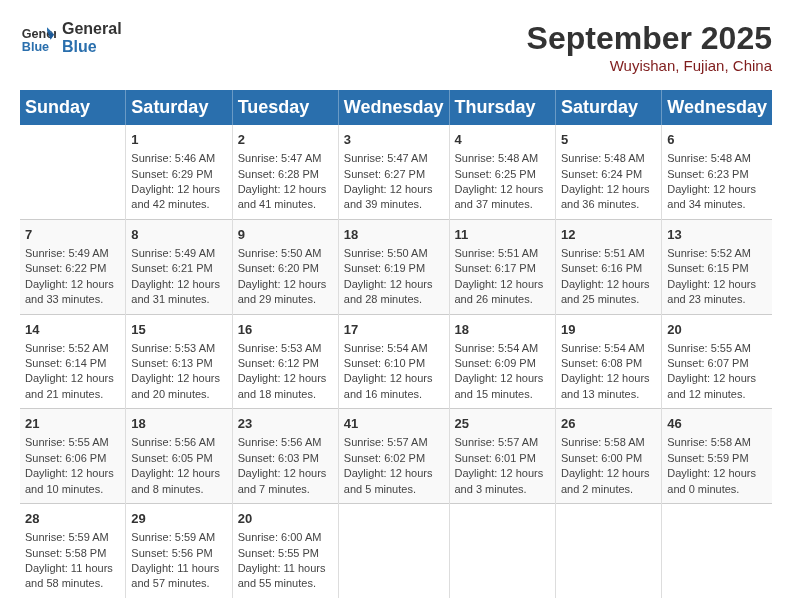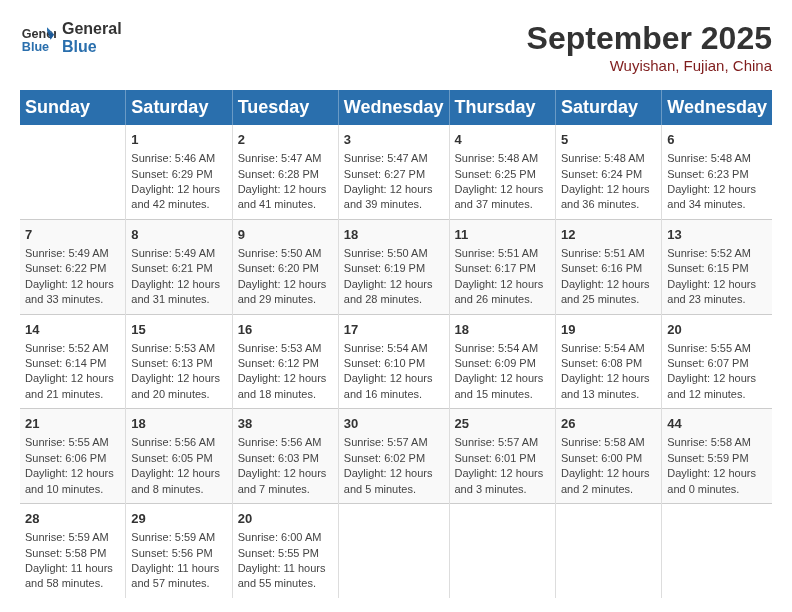--- a/index.html
+++ b/index.html
@@ -209,37 +209,37 @@
       <tr>
         <td>
           <span class="day-num">21</span>
           <div class="day-info">Sunrise: 5:55 AM<br>Sunset: 6:06 PM<br>Daylight: 12 hours<br>and 10 minutes.</div>
         </td>
         <td>
           <span class="day-num">18</span>
           <div class="day-info">Sunrise: 5:56 AM<br>Sunset: 6:05 PM<br>Daylight: 12 hours<br>and 8 minutes.</div>
         </td>
         <td>
-          <span class="day-num">38</span>
+          <span class="day-num">23</span>
           <div class="day-info">Sunrise: 5:56 AM<br>Sunset: 6:03 PM<br>Daylight: 12 hours<br>and 7 minutes.</div>
         </td>
         <td>
-          <span class="day-num">30</span>
+          <span class="day-num">41</span>
           <div class="day-info">Sunrise: 5:57 AM<br>Sunset: 6:02 PM<br>Daylight: 12 hours<br>and 5 minutes.</div>
         </td>
         <td>
           <span class="day-num">25</span>
           <div class="day-info">Sunrise: 5:57 AM<br>Sunset: 6:01 PM<br>Daylight: 12 hours<br>and 3 minutes.</div>
         </td>
         <td>
           <span class="day-num">26</span>
           <div class="day-info">Sunrise: 5:58 AM<br>Sunset: 6:00 PM<br>Daylight: 12 hours<br>and 2 minutes.</div>
         </td>
         <td>
-          <span class="day-num">44</span>
+          <span class="day-num">46</span>
           <div class="day-info">Sunrise: 5:58 AM<br>Sunset: 5:59 PM<br>Daylight: 12 hours<br>and 0 minutes.</div>
         </td>
       </tr>
       <tr>
         <td>
           <span class="day-num">28</span>
           <div class="day-info">Sunrise: 5:59 AM<br>Sunset: 5:58 PM<br>Daylight: 11 hours<br>and 58 minutes.</div>
         </td>
         <td>
           <span class="day-num">29</span>

